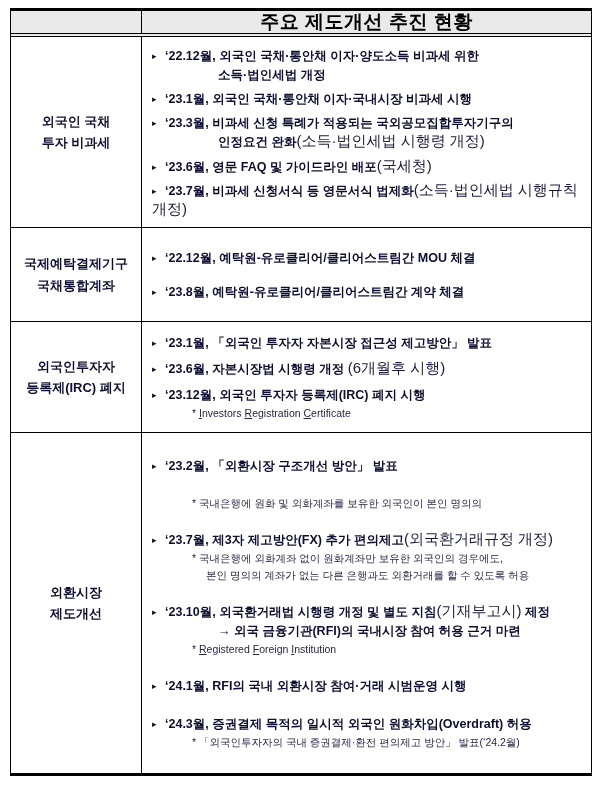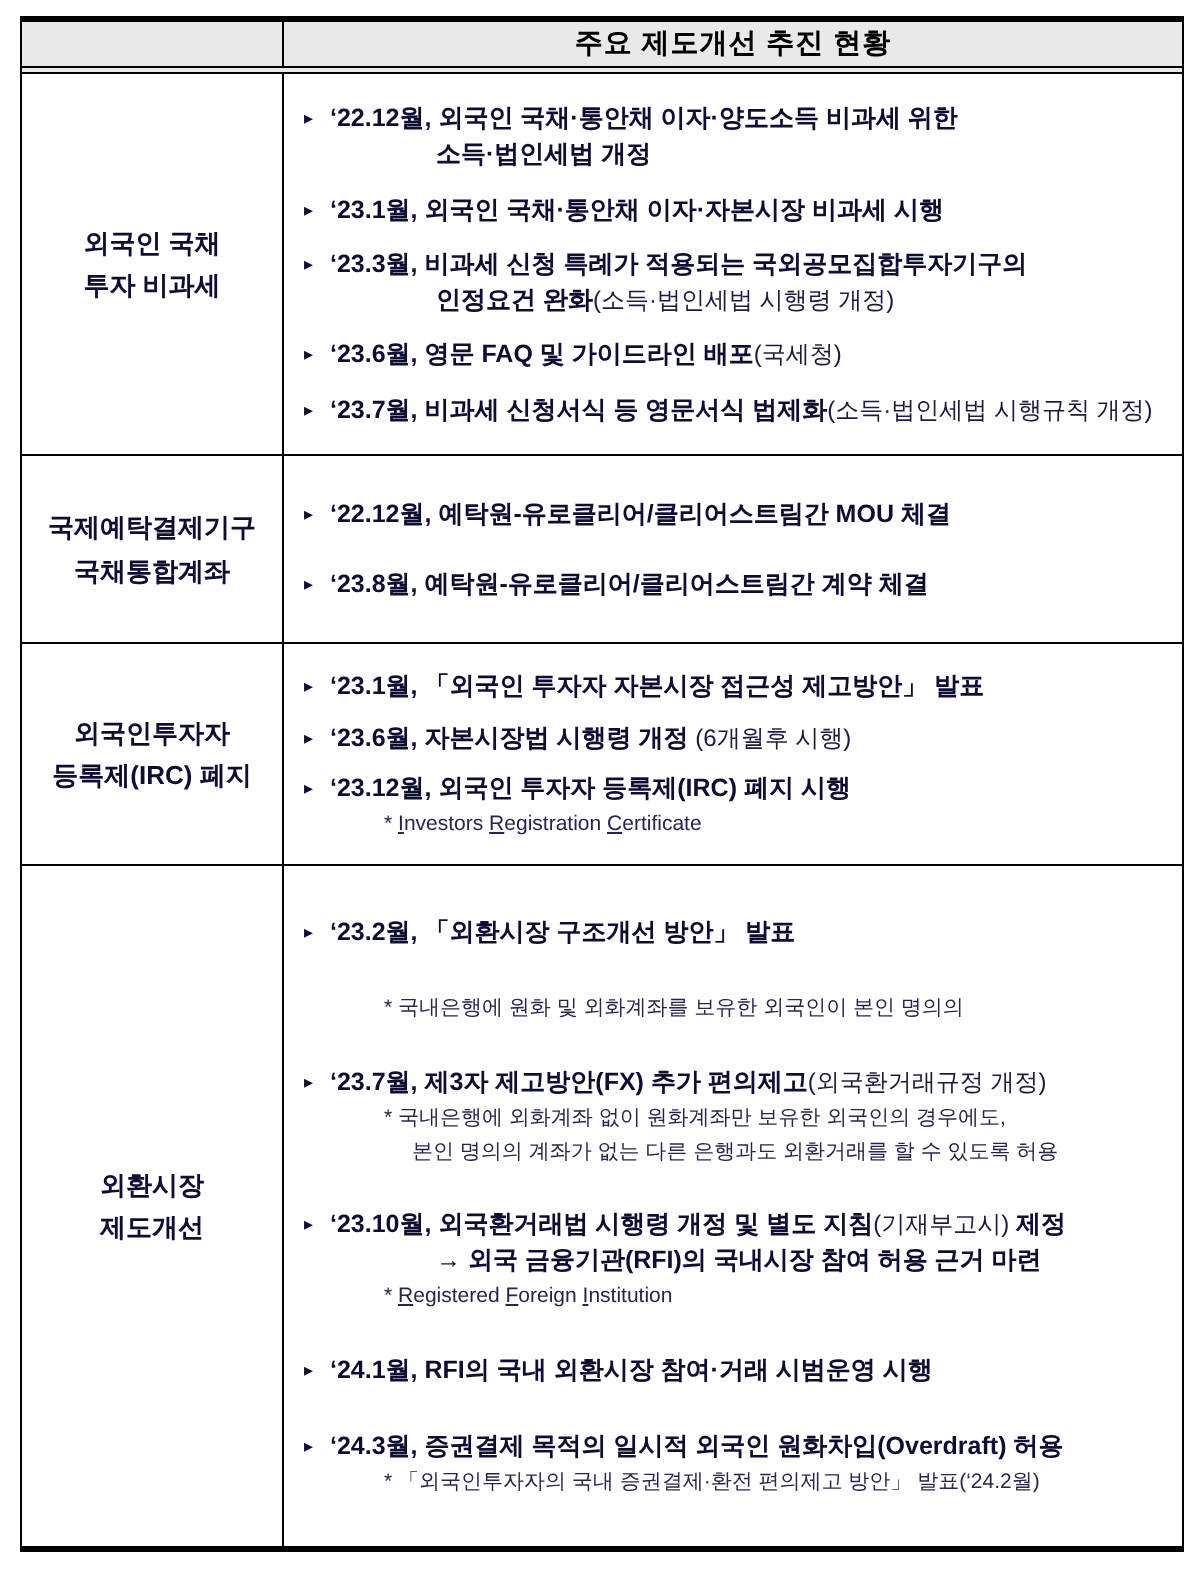--- a/index.html
+++ b/index.html
@@ -34,21 +34,21 @@
   .hdr .hleft {
     width: 131px;
     border-right: 1px solid #000;
   }
   .hdr .hright {
     flex: 1;
     display: flex;
     align-items: center;
     justify-content: center;
     font-weight: 700;
-    font-size: 14px;
+    font-size: 19px;
     letter-spacing: 0.5px;
     color: #000;
   }
   
   .row {
     display: flex;
     border-bottom: 1px solid #000;
   }
   .row:last-child { border-bottom: none; }
   .cat {
@@ -79,21 +79,21 @@
   .ln-nc { margin-left: 54px; line-height: 15px; }
   .blt {
     display: inline-block;
     width: 13px;
     font-size: 9px;
     vertical-align: 1px;
     color: #0e0e33;
   }
   
   .s-b   { font-weight: 700; font-size: 12.5px; color: #0e0e33; }
-  .s-r   { font-weight: 400; font-size: 12px; color: #1b1b3e; }
+  .s-r   { font-weight: 400; font-size: 15px; color: #1b1b3e; }
   .s-n   { font-weight: 400; font-size: 10.5px; color: #26264a; }
   .s-u   { font-weight: 400; font-size: 10.5px; color: #26264a; text-decoration: underline; }
   .s-sup { font-weight: 400; font-size: 7.5px;  color: #1b1b3e; vertical-align: 3.5px; }
 </style>
 </head>
 <body>
 
 <div class="page">
   <div class="tbl">
     <div class="hdr">
@@ -105,21 +105,21 @@
           <div class="cat">
             <div>외국인 국채</div>
             <div>투자 비과세</div>
           </div>
           <div class="items">
             <div class="item">
               <div class="ln"><span class="blt">▸</span><span class="s-b">‘22.12월, 외국인 국채·통안채 이자·양도소득 비과세 위한</span></div>
               <div class="ln ln-c"><span class="s-b">소득·법인세법 개정</span></div>
             </div>
             <div class="item">
-              <div class="ln"><span class="blt">▸</span><span class="s-b">‘23.1월, 외국인 국채·통안채 이자·자본시장 비과세 시행</span></div>
+              <div class="ln"><span class="blt">▸</span><span class="s-b">‘23.1월, 외국인 국채·통안채 이자·국내시장 비과세 시행</span></div>
             </div>
             <div class="item">
               <div class="ln"><span class="blt">▸</span><span class="s-b">‘23.3월, 비과세 신청 특례가 적용되는 국외공모집합투자기구의</span></div>
               <div class="ln ln-c"><span class="s-b">인정요건 완화</span><span class="s-r">(소득·법인세법 시행령 개정)</span></div>
             </div>
             <div class="item">
               <div class="ln"><span class="blt">▸</span><span class="s-b">‘23.6월, 영문 FAQ 및 가이드라인 배포</span><span class="s-r">(국세청)</span></div>
             </div>
             <div class="item">
               <div class="ln"><span class="blt">▸</span><span class="s-b">‘23.7월, 비과세 신청서식 등 영문서식 법제화</span><span class="s-r">(소득·법인세법 시행규칙 개정)</span></div>

